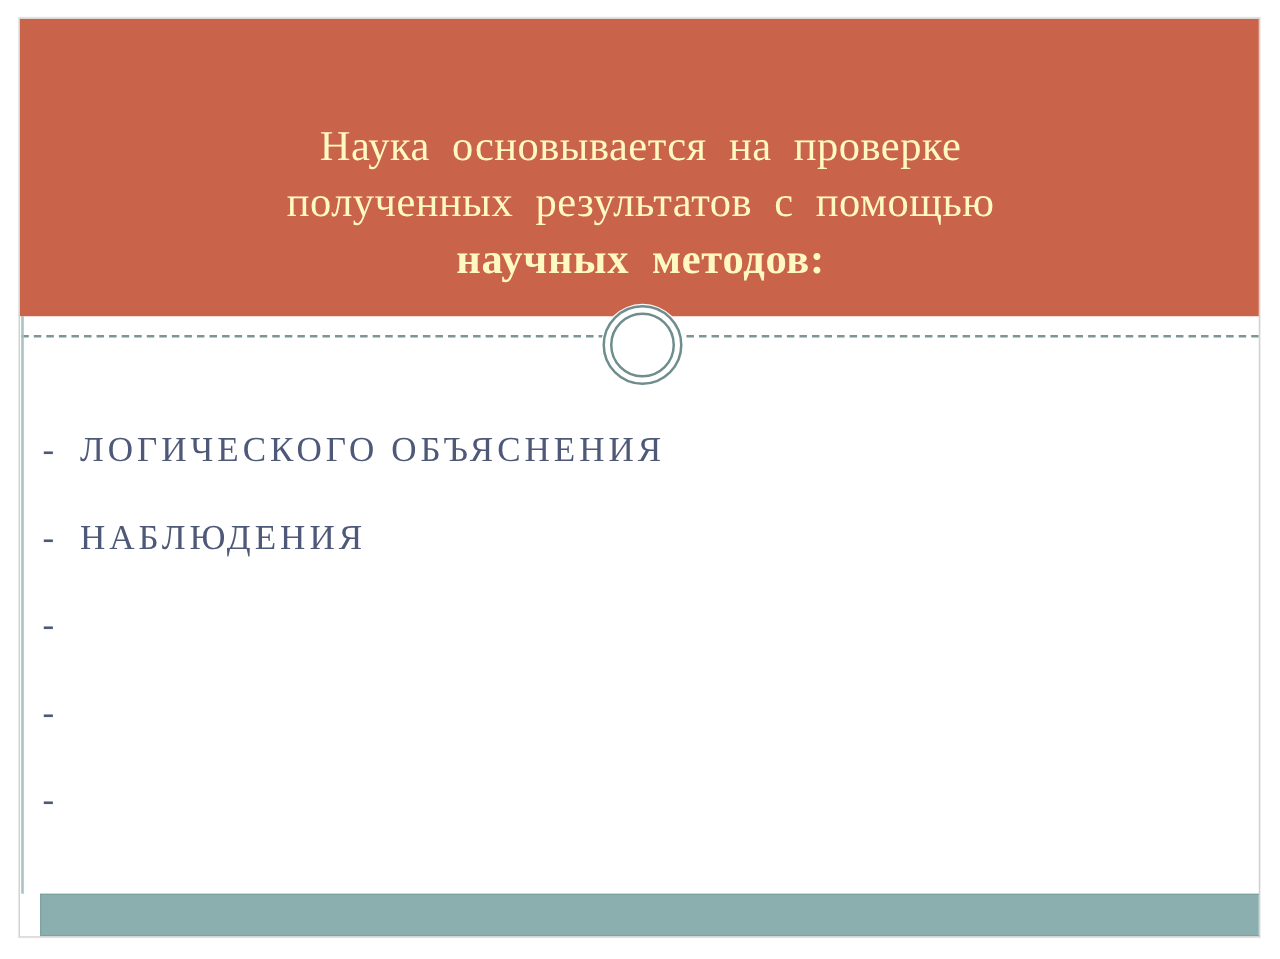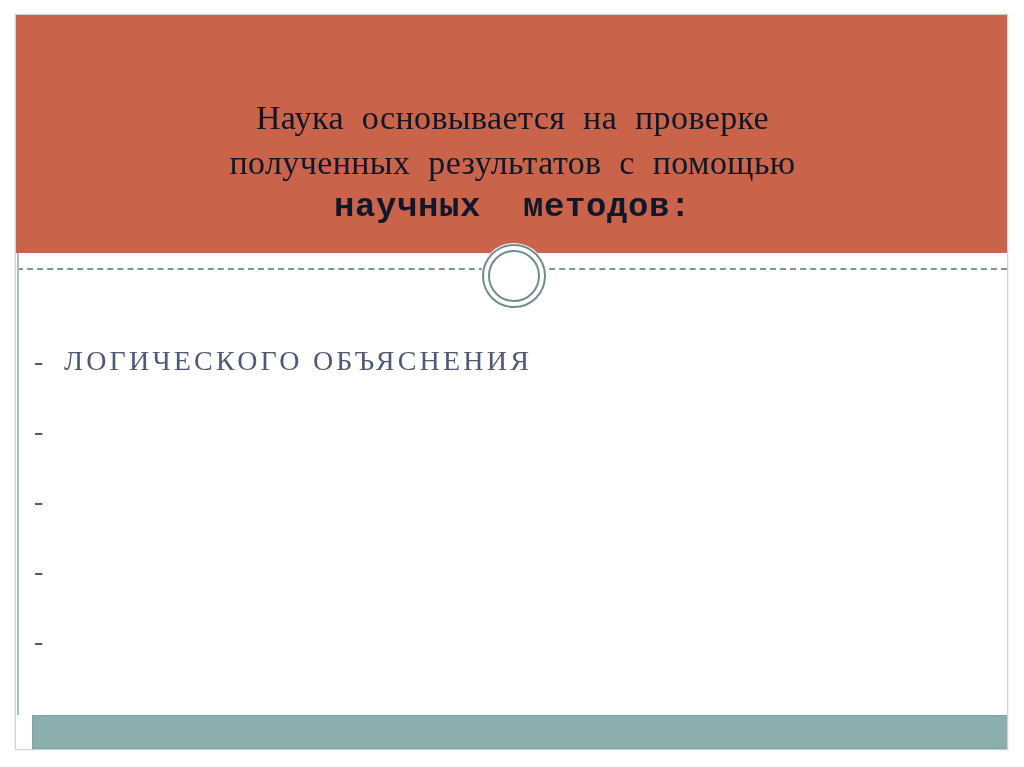--- a/index.html
+++ b/index.html
@@ -53,32 +53,31 @@
     height: 238px;
     display: flex;
     flex-direction: column;
     align-items: center;
     justify-content: center;
     padding-top: 56px;
     box-sizing: border-box;
   }
 
   .title-line {
-    color: #0f172a;
+    color: #fef9c3;
     font-size: 34px;
     line-height: 45px;
     letter-spacing: 0.4px;
     white-space: pre;
     text-align: center;
   }
   .title-line.bold {
     font-weight: bold;
     font-size: 34px;
     letter-spacing: 0.6px;
-    font-family: Liberation Mono, monospace;
   }
 
   
   .divider {
     position: absolute;
     left: 1px;
     top: 253px;
     width: 990px;
     height: 0;
     border-top: 2px dashed #7d9595;
@@ -198,20 +197,21 @@
 
     <div class="left-rule"></div>
 
     <ul class="body-list">
       <li class="list-item">
         <span class="bullet-dash">-</span>
         <span class="item-label">ЛОГИЧЕСКОГО ОБЪЯСНЕНИЯ</span>
       </li>
       <li class="list-item">
         <span class="bullet-dash">-</span>
+        <span class="item-label">НАБЛЮДЕНИЯ</span>
       </li>
       <li class="list-item">
         <span class="bullet-dash">-</span>
       </li>
       <li class="list-item">
         <span class="bullet-dash">-</span>
       </li>
       <li class="list-item">
         <span class="bullet-dash">-</span>
       </li>

